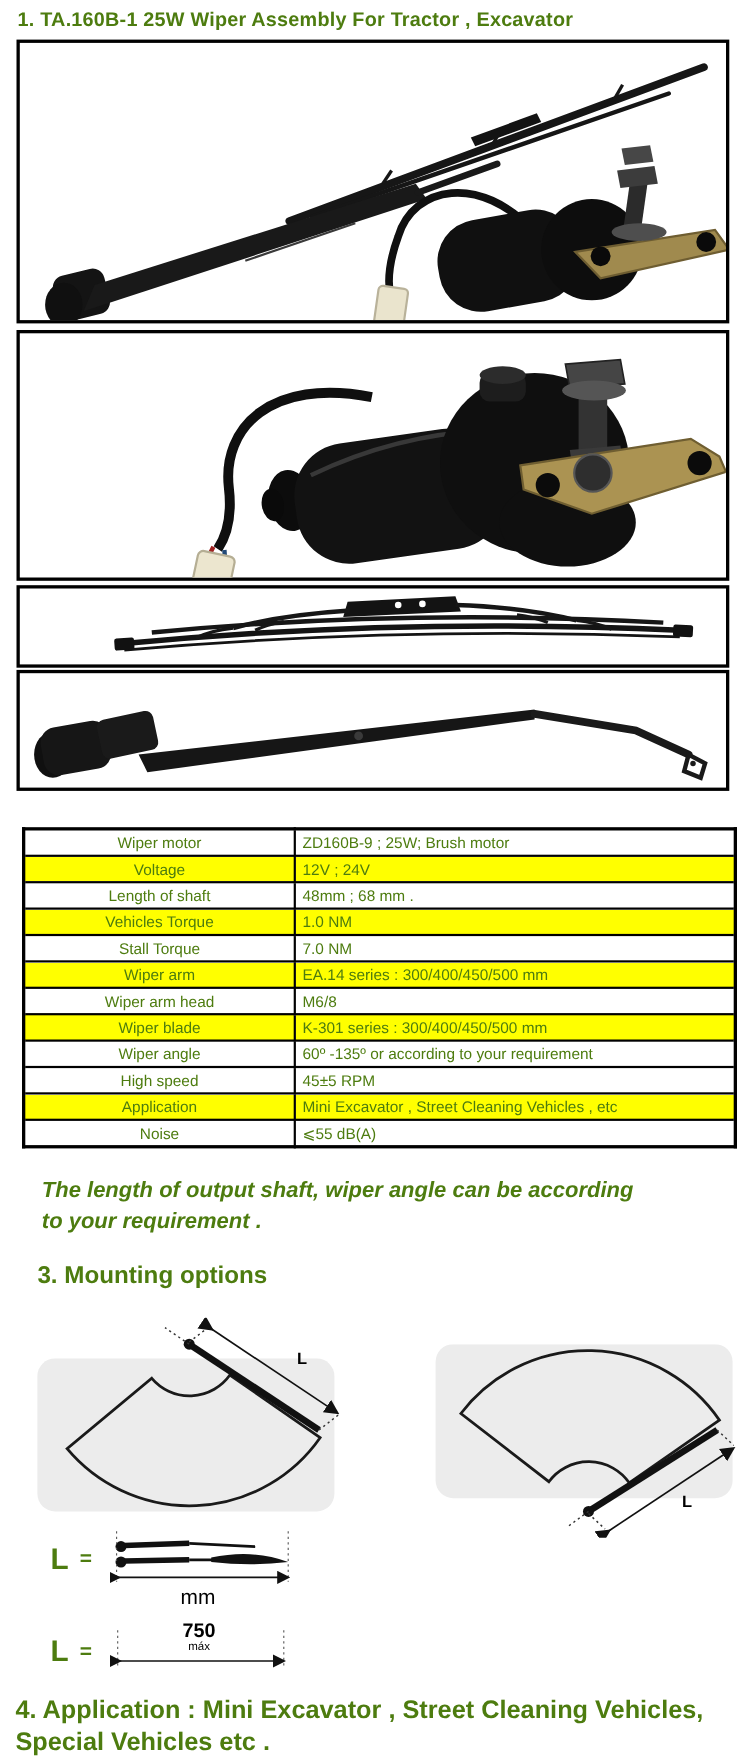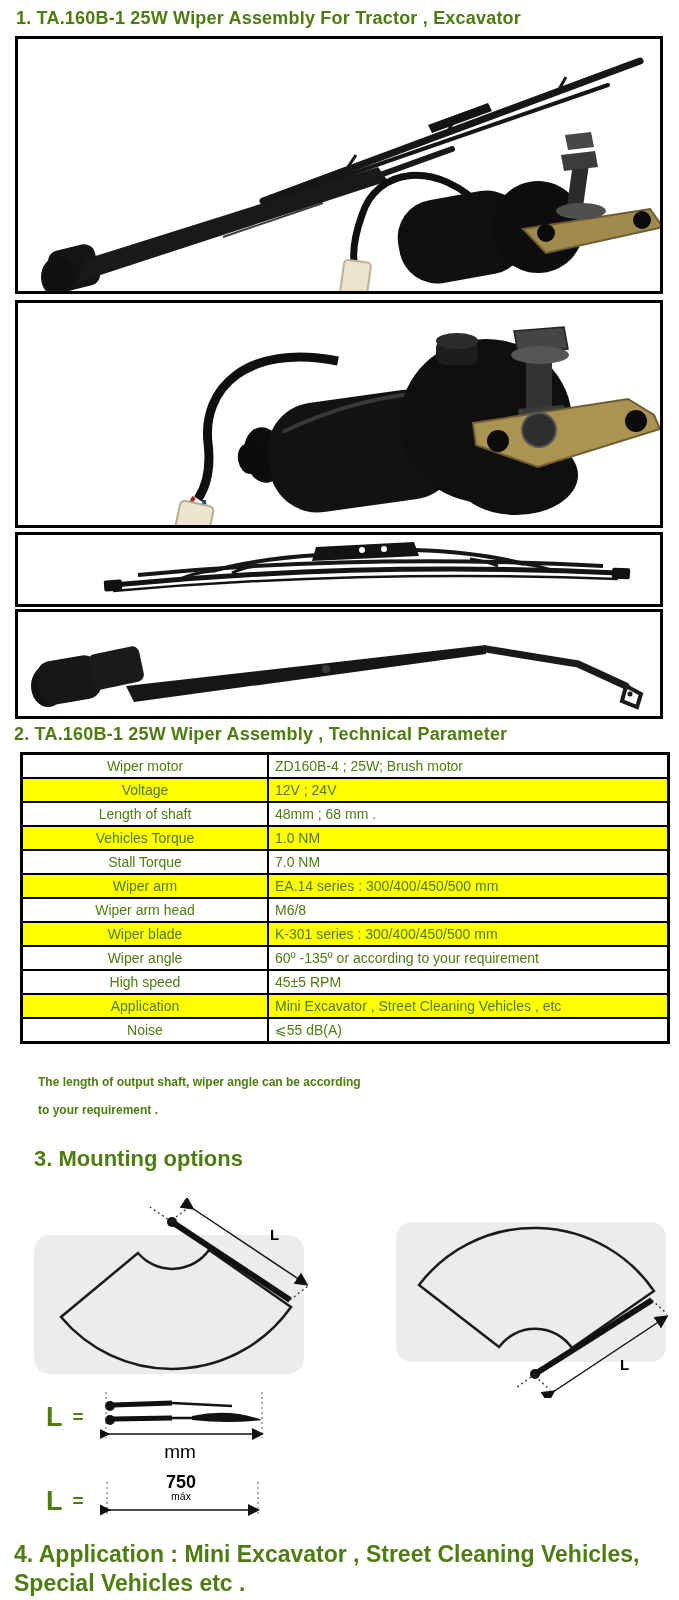--- a/index.html
+++ b/index.html
@@ -8,21 +8,21 @@
   .abs{position:absolute;}
   .h-sec{font-size:18px;font-weight:bold;white-space:nowrap;letter-spacing:0.2px;}
   .photo-panel{border:3px solid #000;background:#fff;box-sizing:border-box;}
   .photo-panel svg{display:block;width:100%;height:100%;}
   table.tech{border-collapse:collapse;border:3px solid #000;width:650px;table-layout:fixed;
              font-size:14px;}
   table.tech td{border:2px solid #000;height:22px;padding:0 6px;overflow:hidden;white-space:nowrap;}
   table.tech td.c1{width:232px;text-align:center;}
   table.tech td.c2{text-align:left;}
   table.tech tr.hl td{background:var(--hl,#ffff00);}
-  .note{font-size:12px;font-weight:bold;line-height:28px;white-space:nowrap;}
+  .note{font-size:20px;font-weight:bold;line-height:28px;white-space:nowrap;font-style:italic;}
   .h-mount{font-size:22px;font-weight:bold;white-space:nowrap;}
   .h-app{font-size:23px;font-weight:bold;line-height:29px;white-space:nowrap;}
   .l-eq{font-weight:bold;white-space:nowrap;}
   .l-eq .big-l{font-size:27px;font-weight:bold;}
   .l-eq .eq{font-size:19px;font-weight:bold;vertical-align:3px;padding-left:10px;}
   svg text{font-family:"Liberation Sans","DejaVu Sans",sans-serif;}
 </style>
 </head>
 <body>
 
@@ -123,27 +123,26 @@
         <rect x="72" y="38" width="52" height="36" rx="7" fill="#1a1a1a" transform="rotate(-12 98 56)"></rect>
         <polygon points="108,74 468,33 468,42 116,90" fill="#161616"></polygon>
         <circle cx="308" cy="57" r="4" fill="#3a3a3a"></circle>
         <path d="M 468,37 L 560,52 L 608,74" stroke="#1a1a1a" stroke-width="7" fill="none" stroke-linecap="round"></path>
         <path d="M 608,74 l 15,8 l -4,13 l -15,-6 z" fill="none" stroke="#1a1a1a" stroke-width="4"></path>
         <circle cx="612" cy="82" r="2.5" fill="#1a1a1a"></circle>
       </g>
     </svg>
   </div>
 
-  <div class="abs h-sec" style="left:14px;top:724px;">2. TA.160B-1 25W Wiper Assembly , Technical Parameter</div>
 
   <table class="tech abs" style="left:20px;top:752px;">
     <tbody>
         <tr>
           <td class="c1">Wiper motor</td>
-          <td class="c2">ZD160B-4 ; 25W; Brush motor</td>
+          <td class="c2">ZD160B-9 ; 25W; Brush motor</td>
         </tr>
         <tr class="hl">
           <td class="c1">Voltage</td>
           <td class="c2">12V ; 24V</td>
         </tr>
         <tr>
           <td class="c1">Length of shaft</td>
           <td class="c2">48mm ; 68 mm .</td>
         </tr>
         <tr class="hl">

